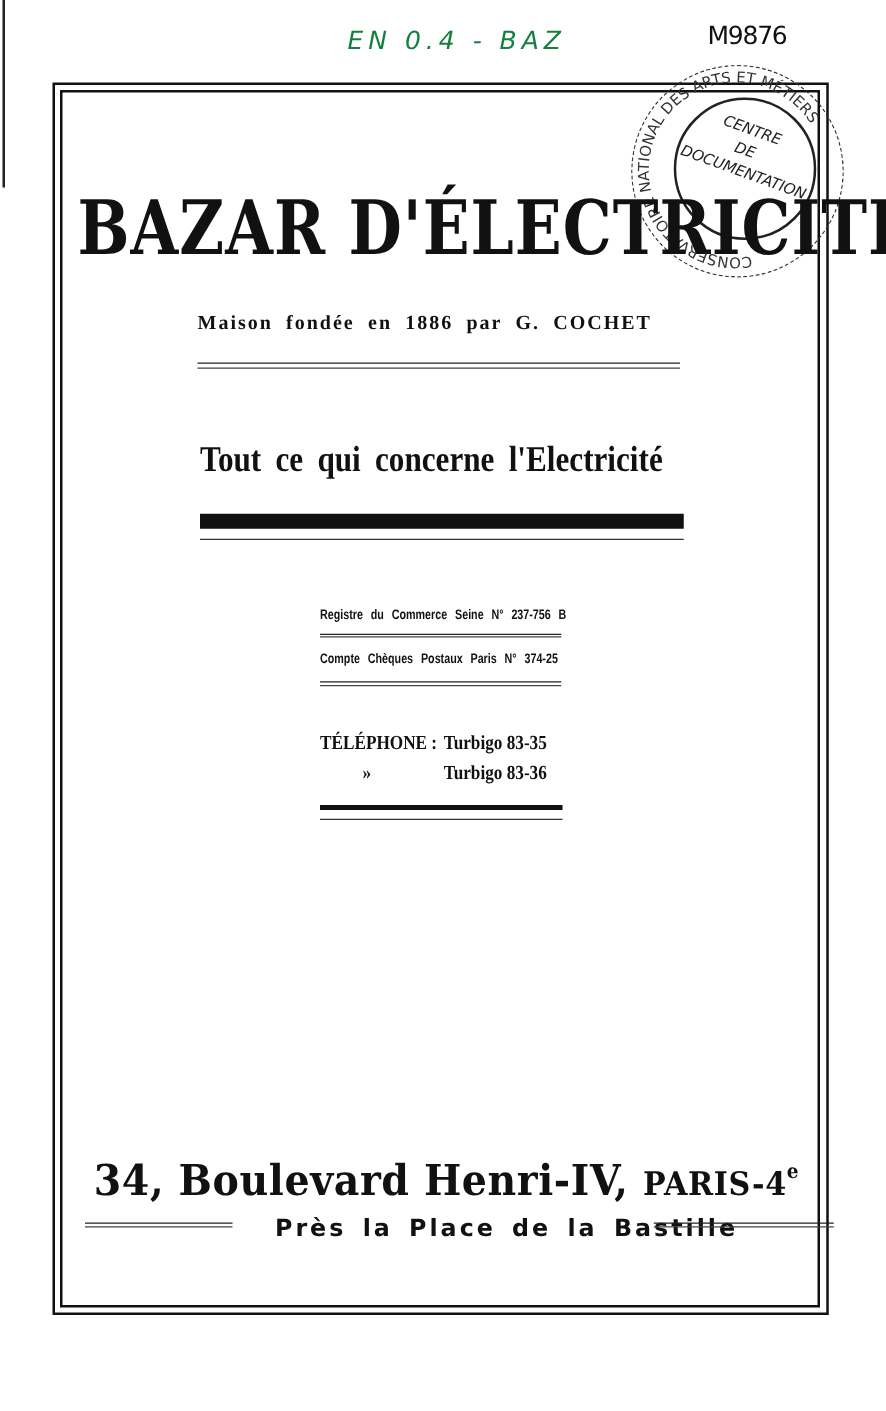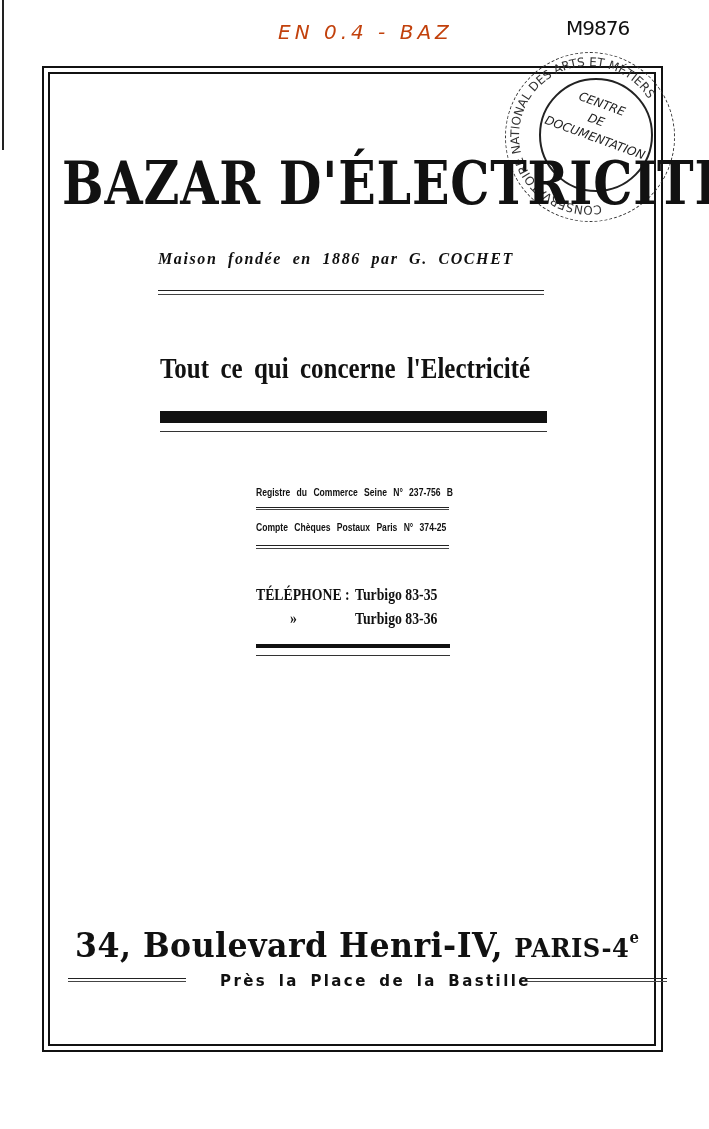--- a/index.html
+++ b/index.html
@@ -4,21 +4,21 @@
 <style>
   html, body { margin: 0; padding: 0; }
   body {
     width: 709px; height: 1129px; position: relative; overflow: hidden;
     background: #ffffff; color: #111;
     font-family: "Liberation Serif", serif;
   }
   .margin-line { position: absolute; left: 2px; top: 0; width: 2px; height: 150px; background: #222; }
   .handwritten-ref {
     position: absolute; left: 278px; top: 20px; font-family: "DejaVu Sans", sans-serif;
-    font-size: 20px; color: #c2410c; letter-spacing: 4px; font-style: italic; font-weight: 300;
+    font-size: 20px; color: #15803d; letter-spacing: 4px; font-style: italic; font-weight: 300;
   }
   .shelfmark {
     position: absolute; left: 566px; top: 16px; font-family: "DejaVu Sans", sans-serif;
     font-size: 20px; color: #111; letter-spacing: -1px;
   }
   .frame-outer {
     position: absolute; left: 42px; top: 66px; width: 617px; height: 982px;
     border: 2px solid #111;
   }
   .frame-inner {
@@ -43,21 +43,21 @@
   }
   .title {
     position: absolute; left: 62px; top: 150px; width: 580px;
     font-family: "DejaVu Serif", serif; font-weight: bold; font-size: 60px;
     letter-spacing: 1px; transform: scaleX(0.82); transform-origin: left top;
     white-space: nowrap; color: #111; line-height: 66px;
   }
   .subtitle {
     position: absolute; left: 158px; top: 250px;
     font-family: "Liberation Serif", serif; font-weight: bold; font-size: 16px;
-    letter-spacing: 1.6px; word-spacing: 5px; white-space: nowrap; font-style: italic;
+    letter-spacing: 1.6px; word-spacing: 5px; white-space: nowrap;
   }
   .dbl-rule { position: absolute; height: 5px; border-top: 1px solid #222; border-bottom: 1px solid #444; box-sizing: border-box; }
   .tagline {
     position: absolute; left: 160px; top: 352px;
     font-family: "Liberation Serif", serif; font-weight: bold; font-size: 29px;
     transform: scaleX(0.86); transform-origin: left top; white-space: nowrap;
     word-spacing: 6px;
   }
   .thick-rule { position: absolute; background: #111; }
   .thin-rule { position: absolute; height: 1px; background: #333; }
@@ -72,21 +72,21 @@
   }
   .address {
     position: absolute; left: 75px; top: 925px; white-space: nowrap;
     font-family: "DejaVu Serif", serif; font-weight: bold; font-size: 34px; letter-spacing: 0.5px;
     transform: scaleX(0.93); transform-origin: left top;
   }
   .address .sc { font-size: 26px; }
   .address sup { font-size: 16px; vertical-align: 14px; }
   .near {
     position: absolute; left: 220px; top: 972px; white-space: nowrap;
-    font-family: "DejaVu Sans", sans-serif; font-weight: bold; font-size: 15px; letter-spacing: 2.4px; word-spacing: 4px;
+    font-family: "DejaVu Sans", sans-serif; font-weight: bold; font-size: 19px; letter-spacing: 2.4px; word-spacing: 4px;
   }
 </style>
 </head>
 <body>
 
 <div class="margin-line"></div>
 <div class="handwritten-ref">EN 0.4 - BAZ</div>
 <div class="shelfmark">M9876</div>
 
 <div class="frame-outer"></div>

